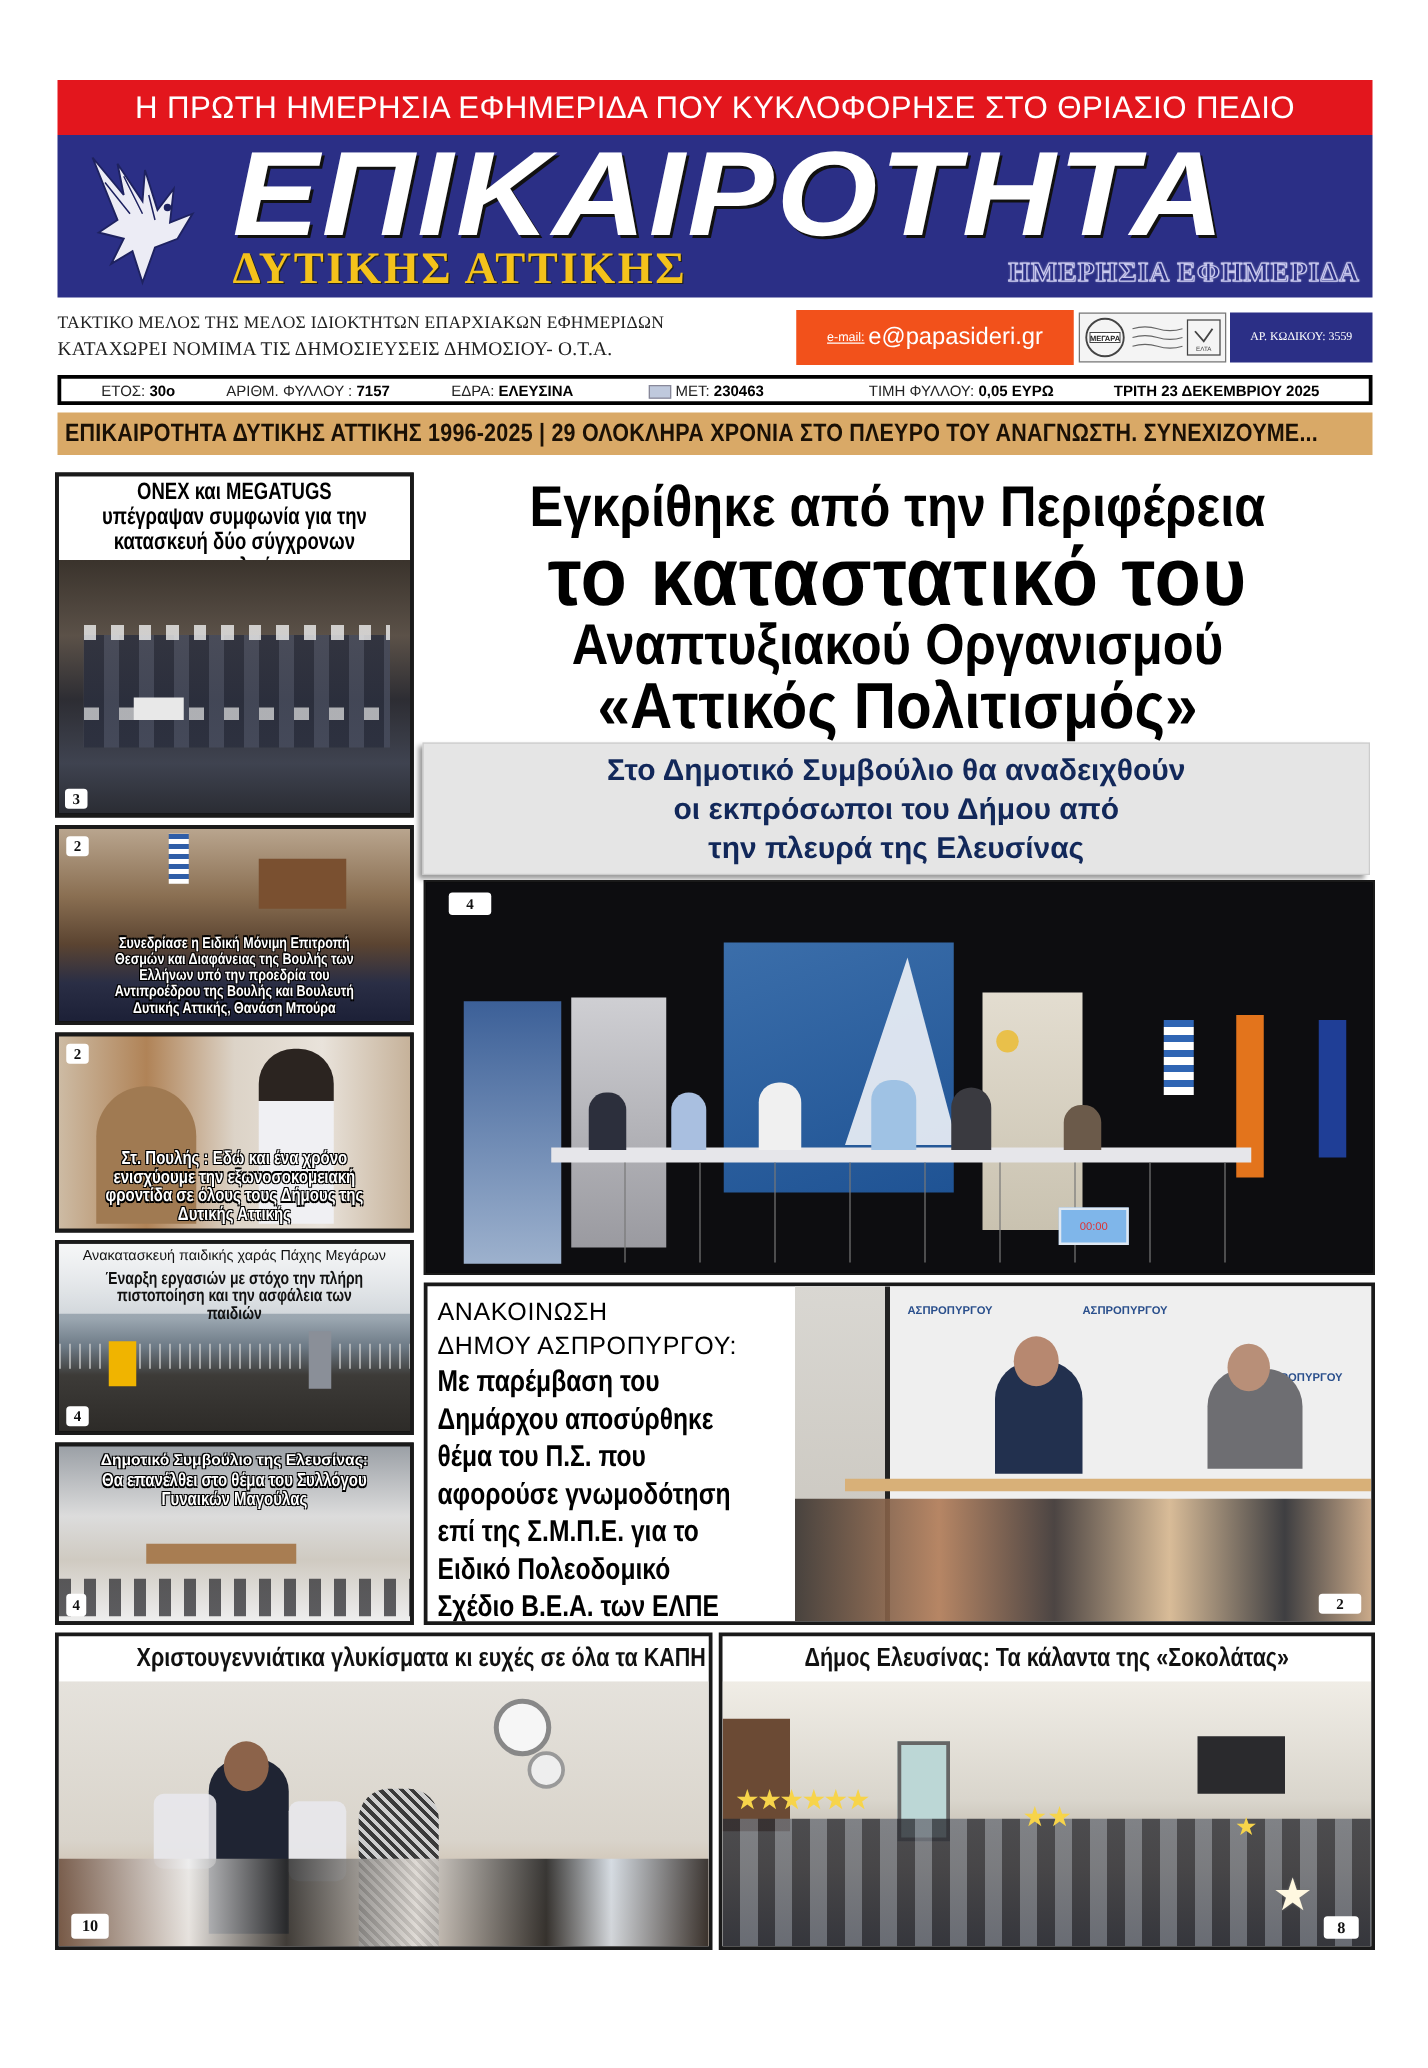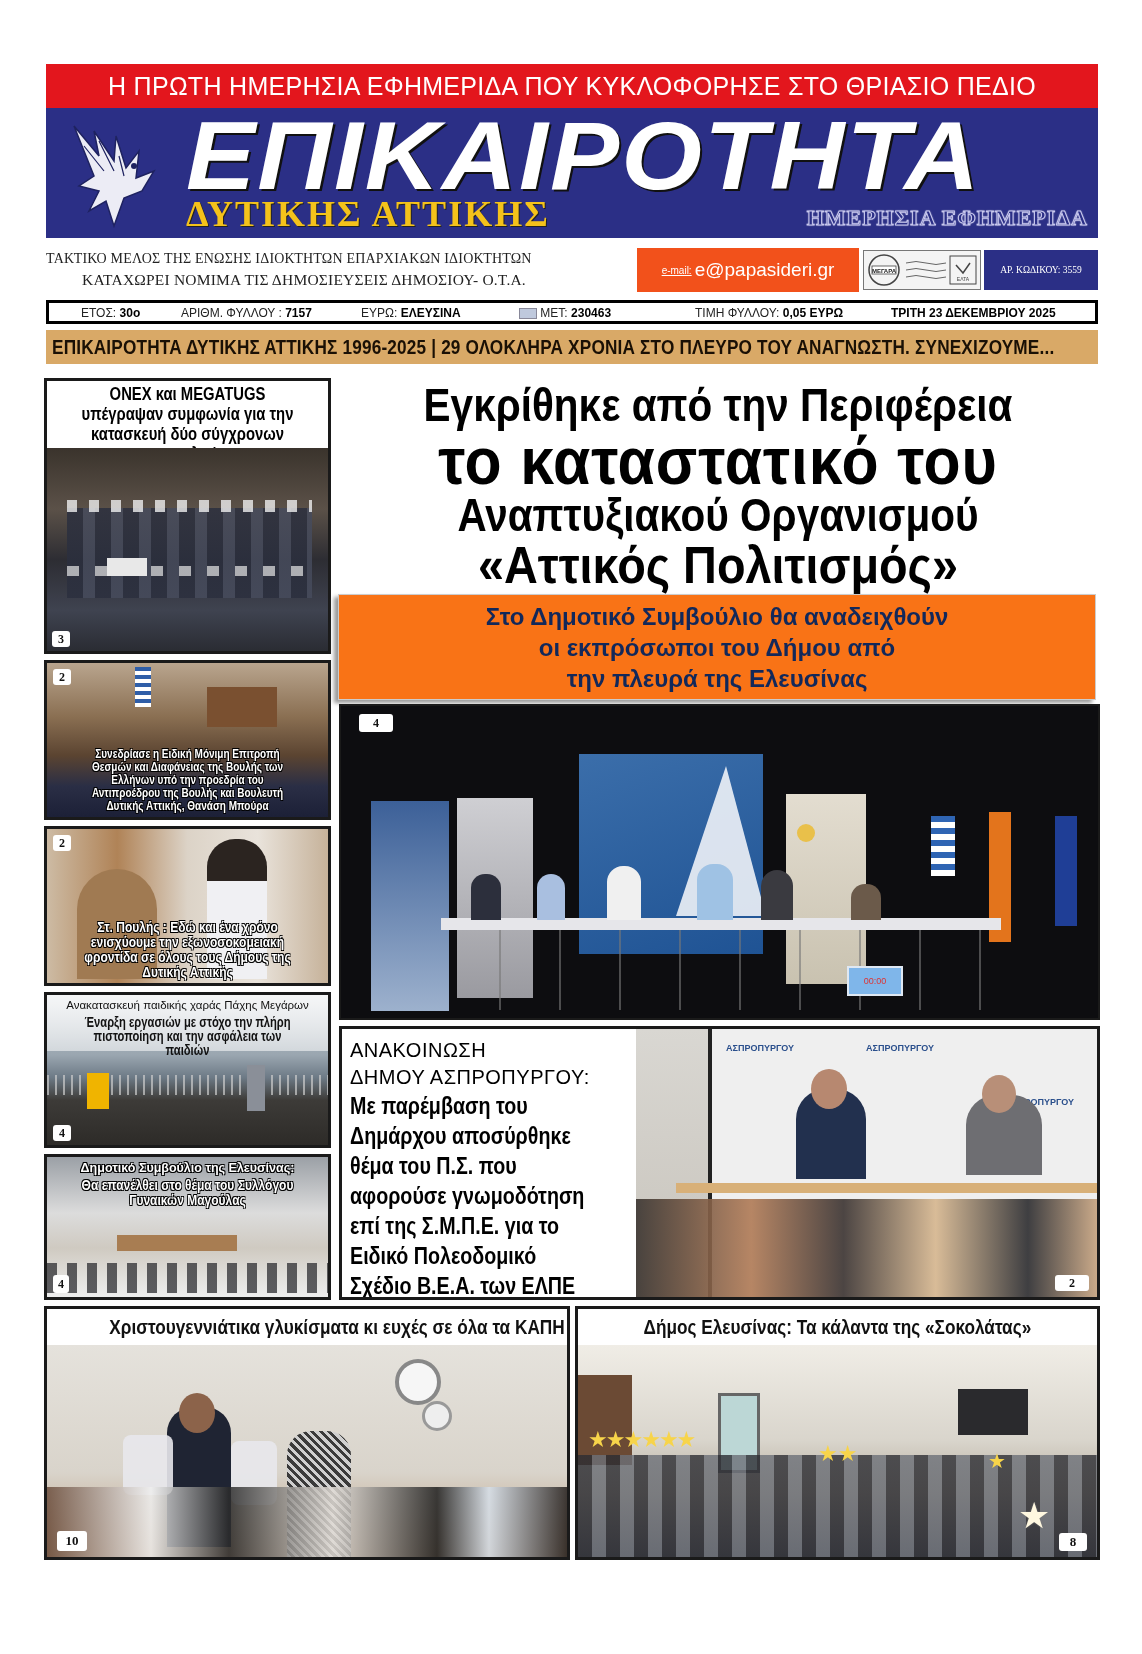--- a/index.html
+++ b/index.html
@@ -18,21 +18,21 @@
     font-family: "Liberation Sans", sans-serif; font-weight: 900; font-style: italic; font-size: 96px;
     line-height: 92px; letter-spacing: 2px; text-shadow: 2px 2px 0 #111; white-space: nowrap; transform: scaleX(1.08); transform-origin: left; }
   .title-sub { position: absolute; left: 140px; top: 86px; color: #f4c21b; font-family: "Liberation Serif", serif;
     font-weight: bold; font-size: 36px; line-height: 40px; letter-spacing: 2px; white-space: nowrap; text-shadow: 1px 1px 0 #222; }
   .title-daily { position: absolute; right: 10px; top: 97px; color: #2b2f86; font-family: "Liberation Serif", serif;
     font-weight: bold; font-size: 22px; letter-spacing: 1px; white-space: nowrap;
     -webkit-text-stroke: 1px #c8c8ee; text-shadow: 0 0 2px #fff; }
 
   .info-row { left: 46px; top: 246px; width: 1052px; height: 48px; }
   .member-text { position: absolute; left: 0; top: 2px; font-family: "Liberation Serif", serif; font-size: 14px; line-height: 21px; color: #222; white-space: nowrap; letter-spacing: 0.2px; }
-  .member-text .l2 { font-size: 15.5px; margin-left: 36px; }
+  .member-text .l2 { font-size: 15.5px; }
   .email-box { position: absolute; left: 591px; top: 2px; width: 222px; height: 44px; background: #f2511b; color: #fff;
     display: flex; align-items: center; justify-content: center; font-size: 19px; white-space: nowrap; }
   .email-box .lab { font-size: 10px; text-decoration: underline; margin-right: 3px; }
   .stamp-box { position: absolute; left: 817px; top: 4px; width: 118px; height: 40px; border: 1px solid #777; background: #f4f4f4; }
   .code-box { position: absolute; left: 938px; top: 4px; width: 114px; height: 40px; background: #2b2f86; color: #fff;
     font-family: "Liberation Serif", serif; font-size: 9.5px; display: flex; align-items: center; justify-content: center; white-space: nowrap; }
 
   .meta-bar { left: 46px; top: 300px; width: 1052px; height: 24px; border: 3px solid #000; background: #fff;
     display: flex; align-items: center; font-size: 12px; color: #222; white-space: nowrap; }
   .meta-bar span { position: absolute; top: 3px; }
@@ -55,21 +55,21 @@
   .cap-condensed { display: inline-block; transform: scaleX(0.82); transform-origin: center; }
 
   
   .headline { left: 338px; top: 380px; width: 760px; text-align: center; color: #000; font-weight: bold; }
   .hl1, .hl2, .hl3, .hl4 { display: block; white-space: nowrap; transform-origin: center; }
   .hl1 { font-size: 46px; line-height: 50px; transform: scaleX(0.88); }
   .hl2 { font-size: 66px; line-height: 62px; transform: scaleX(0.92); letter-spacing: 1px; }
   .hl3 { font-size: 46px; line-height: 46px; transform: scaleX(0.88); }
   .hl4 { font-size: 52px; line-height: 54px; transform: scaleX(0.9); }
 
-  .subhead { left: 338px; top: 594px; width: 758px; height: 106px; background: #f97316; border: 1px solid #ccc;
+  .subhead { left: 338px; top: 594px; width: 758px; height: 106px; background: #e5e5e5; border: 1px solid #ccc;
     box-shadow: -4px 3px 4px #999; text-align: center; color: #12285a; font-size: 24px; line-height: 31px; padding-top: 6px; font-weight: bold; }
   .subhead span { display: block; }
 
   .asp-text { position: absolute; left: 8px; top: 8px; width: 275px; }
   .asp-h1 { font-size: 20px; line-height: 27px; font-weight: normal; letter-spacing: 0.5px; white-space: nowrap; }
   .asp-h2 { font-size: 24px; line-height: 30px; font-weight: bold; white-space: nowrap; transform: scaleX(0.82); transform-origin: left; display: block; }
 
   .bottom-title { position: absolute; left: 0; right: 0; top: 0; height: 36px; text-align: center; font-weight: bold;
     font-size: 21px; line-height: 36px; color: #111; white-space: nowrap; }
   .bottom-title span { display: inline-block; transform: scaleX(0.82); }
@@ -87,21 +87,21 @@
     <path d="M30 30 L50 55 M45 25 L60 55 M65 40 L70 60" stroke="#1e2260" stroke-width="1.2" fill="none"></path>
     <circle cx="80" cy="50" r="3" fill="#1e2260"></circle>
   </svg>
   <div class="title-main">ΕΠΙΚΑΙΡΟΤΗΤΑ</div>
   <div class="title-sub">ΔΥΤΙΚΗΣ ΑΤΤΙΚΗΣ</div>
   <div class="title-daily">ΗΜΕΡΗΣΙΑ ΕΦΗΜΕΡΙΔΑ</div>
 </div>
 
 <div class="abs info-row">
   <div class="member-text">
-    <div>ΤΑΚΤΙΚΟ ΜΕΛΟΣ ΤΗΣ ΕΝΩΣΗΣ ΙΔΙΟΚΤΗΤΩΝ ΕΠΑΡΧΙΑΚΩΝ ΙΔΙΟΚΤΗΤΩΝ</div>
+    <div>ΤΑΚΤΙΚΟ ΜΕΛΟΣ ΤΗΣ ΜΕΛΟΣ ΙΔΙΟΚΤΗΤΩΝ ΕΠΑΡΧΙΑΚΩΝ ΕΦΗΜΕΡΙΔΩΝ</div>
     <div class="l2">ΚΑΤΑΧΩΡΕΙ ΝΟΜΙΜΑ ΤΙΣ ΔΗΜΟΣΙΕΥΣΕΙΣ  ΔΗΜΟΣΙΟΥ- Ο.Τ.Α.</div>
   </div>
   <div class="email-box">
     <span class="lab">e-mail:</span>
     <span>e@papasideri.gr</span>
   </div>
   <div class="stamp-box">
     <svg width="116" height="38" viewBox="0 0 116 38">
       <circle cx="20" cy="19" r="15" fill="none" stroke="#444" stroke-width="1.5"></circle>
       <rect x="8" y="15" width="24" height="8" fill="#fff" stroke="#444" stroke-width="0.8"></rect>
@@ -111,21 +111,21 @@
       <path d="M92 14 L99 22 L106 12" stroke="#444" fill="none" stroke-width="1.5"></path>
       <text x="99" y="30" font-size="5" text-anchor="middle" fill="#444" font-family="Liberation Sans, sans-serif">ΕΛΤΑ</text>
     </svg>
   </div>
   <div class="code-box">ΑΡ. ΚΩΔΙΚΟΥ: 3559</div>
 </div>
 
 <div class="abs meta-bar">
   <span style="left:32px"><span style="position:static">ΕΤΟΣ:</span> <b>30ο</b></span>
   <span style="left:132px"><span style="position:static">ΑΡΙΘΜ. ΦΥΛΛΟΥ :</span> <b>7157</b></span>
-  <span style="left:312px"><span style="position:static">ΕΥΡΩ:</span> <b>ΕΛΕΥΣΙΝΑ</b></span>
+  <span style="left:312px"><span style="position:static">ΕΔΡΑ:</span> <b>ΕΛΕΥΣΙΝΑ</b></span>
   <span style="left:470px"><span style="position:static;display:inline-block;width:18px;height:11px;background:#bfc9dd;border:1px solid #889;vertical-align:middle"></span> <span style="position:static">ΜΕΤ:</span> <b>230463</b></span>
   <span style="left:646px"><span style="position:static">ΤΙΜΗ ΦΥΛΛΟΥ:</span> <b>0,05 ΕΥΡΩ</b></span>
   <span style="left:842px"><b>ΤΡΙΤΗ 23 ΔΕΚΕΜΒΡΙΟΥ 2025</b></span>
 </div>
 
 <div class="abs gold-bar">
   <span>ΕΠΙΚΑΙΡΟΤΗΤΑ ΔΥΤΙΚΗΣ ΑΤΤΙΚΗΣ 1996-2025 | 29 ΟΛΟΚΛΗΡΑ ΧΡΟΝΙΑ ΣΤΟ ΠΛΕΥΡΟ ΤΟΥ ΑΝΑΓΝΩΣΤΗ. ΣΥΝΕΧΙΖΟΥΜΕ...</span>
 </div>
 
 <div class="frame" style="left:44px;top:378px;width:287px;height:276px;">

